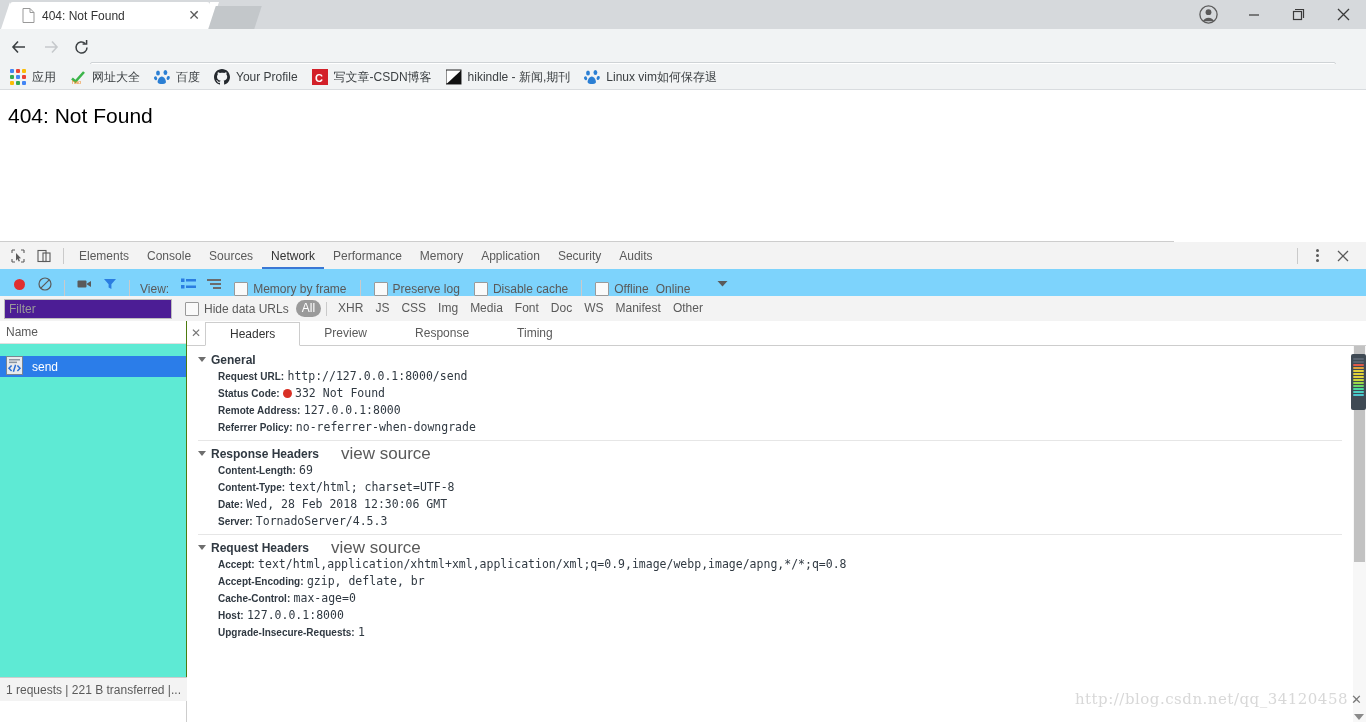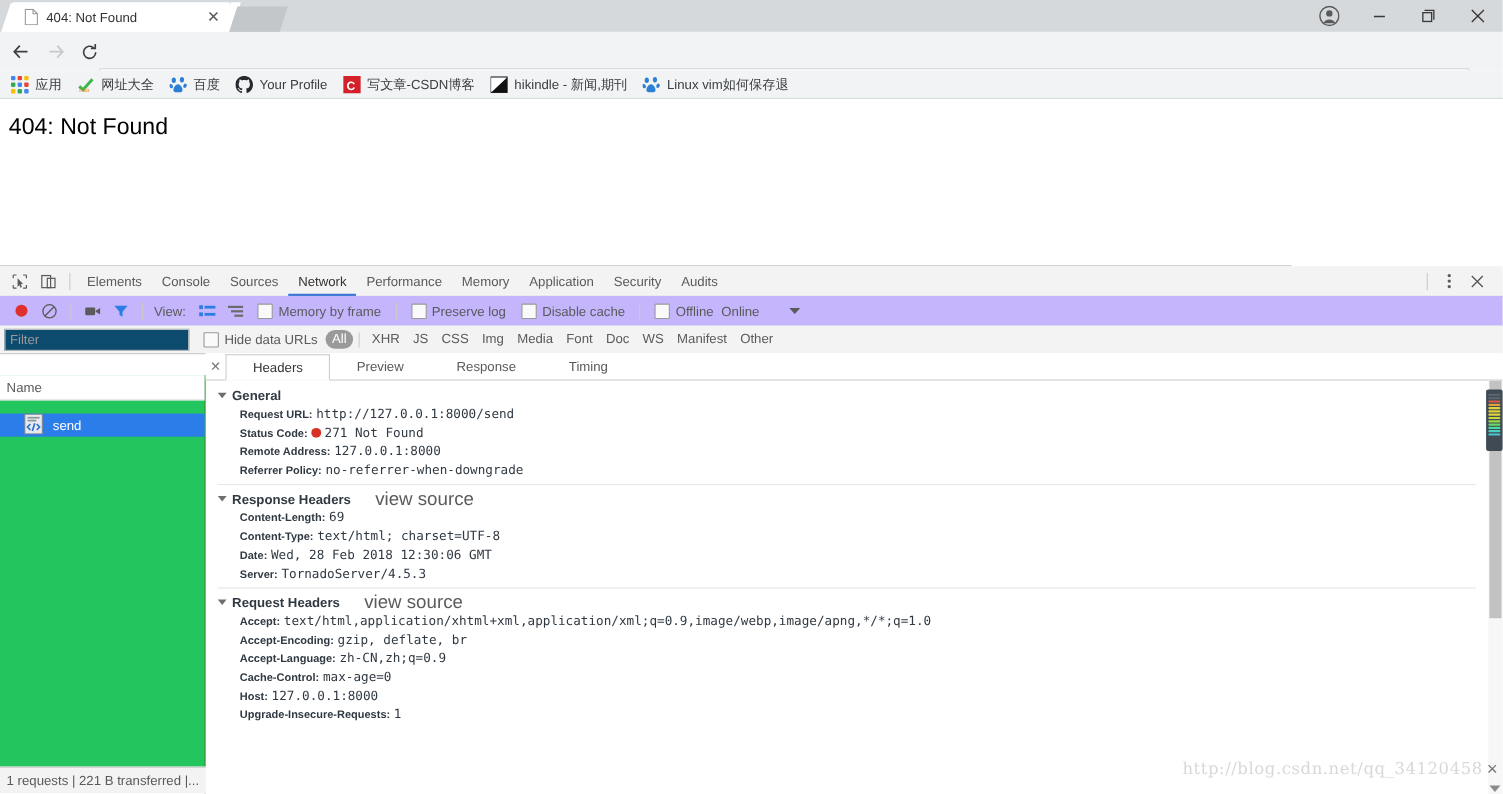--- a/index.html
+++ b/index.html
@@ -67,43 +67,43 @@
 
   .dt-mainbar{position:absolute;left:0;top:0;width:1366px;height:27px;background:#f3f3f3;
        border-bottom:1px solid #cdcdcd;display:flex;align-items:center;}
   .dt-iconbtn{width:26px;height:24px;display:flex;align-items:center;justify-content:center;cursor:pointer;}
   .dt-sep{width:1px;height:16px;background:#cacaca;margin:0 6px;}
   .dt-tab{height:26px;line-height:26px;padding:0 9px;font-size:12px;color:#5a5a5a;cursor:pointer;
        white-space:nowrap;}
   .dt-tab.active{color:#333;box-shadow:inset 0 -2px 0 #3a77d4;}
   .dt-right{position:absolute;right:4px;top:0;height:27px;display:flex;align-items:center;}
 
-  .dt-toolbar{position:absolute;left:0;top:27px;width:1366px;height:27px;background:#c4b5fd;
-       border-bottom:1px solid #e2e2e2;display:flex;align-items:center;}
+  .dt-toolbar{position:absolute;left:0;top:27px;width:1366px;height:27px;background:#7dd3fc;
+       border-bottom:1px solid #e2e2e2;display:flex;align-items:flex-end;}
   .rec-dot{width:11px;height:11px;border-radius:50%;background:#e02f2f;}
   .chk{width:12px;height:12px;border:1px solid #9a9a9a;background:#fafafa;border-radius:1px;
        display:inline-block;vertical-align:middle;}
   .cb{display:flex;align-items:center;gap:5px;padding:0 7px;cursor:pointer;white-space:nowrap;color:#5a5a5a;}
   .view-lbl{padding:0 6px 0 4px;color:#5a5a5a;}
 
   .dt-filterbar{position:absolute;left:0;top:54px;width:1366px;height:25px;background:#f3f3f3;
        border-bottom:1px solid #cdcdcd;display:flex;align-items:center;}
-  .filter-input{margin-left:4px;width:158px;height:18px;border:1px solid #bdbdbd;background:#0c4a6e;
+  .filter-input{margin-left:4px;width:158px;height:18px;border:1px solid #bdbdbd;background:#4c1d95;
        font-size:12px;color:#999;padding:0 4px;line-height:18px;}
   .ftype{padding:0 6px;height:17px;line-height:17px;border-radius:9px;cursor:pointer;color:#5a5a5a;
        white-space:nowrap;text-align:center;}
   .ftype.sel{background:#9a9a9a;color:#fff;}
 
   
   .dt-split{position:absolute;left:0;top:79px;width:1366px;height:402px;}
-  .reqlist{position:absolute;left:0;top:0;width:186px;height:356px;background:#22c55e;
-       border-right:1px solid #4d7c0f;margin-top:20px;}
+  .reqlist{position:absolute;left:0;top:0;width:186px;height:356px;background:#5eead4;
+       border-right:6px solid #4d7c0f;}
   .reqlist-head{height:22px;line-height:22px;border-bottom:1px solid #e0e0e0;background:#fff;
        padding-left:6px;color:#5a5a5a;font-size:12px;}
-  .req-row{height:21px;display:flex;align-items:center;background:#1a73e8;color:#fff;padding-left:22px;
+  .req-row{height:21px;display:flex;align-items:center;background:#1a73e8;color:#fff;padding-left:6px;
        cursor:pointer;margin-top:12px;}
   .req-row.sel{background:#2b7de9;}
   .req-name{margin-left:9px;font-size:12px;}
   .statusbar{position:absolute;left:0;top:356px;width:186px;height:24px;background:#f3f3f3;
        border-top:1px solid #cdcdcd;border-right:1px solid #cdcdcd;line-height:24px;padding-left:6px;
        color:#5a5a5a;font-size:12px;white-space:nowrap;overflow:hidden;}
   .sb-extra{position:absolute;left:0;top:380px;width:186px;height:22px;background:#fff;
        border-right:1px solid #cdcdcd;}
 
   
@@ -483,21 +483,21 @@
             <div class="sect-title">
               <span class="tri"></span>
               <span>General</span>
             </div>
             <div class="hrow">
               <span class="hkey">Request URL:</span>
               <span class="hval">http://127.0.0.1:8000/send</span>
             </div>
             <div class="hrow">
               <span class="hkey">Status Code:</span>
-              <span class="err-dot"></span><span class="hval">271 Not Found</span>
+              <span class="err-dot"></span><span class="hval">332 Not Found</span>
             </div>
             <div class="hrow">
               <span class="hkey">Remote Address:</span>
               <span class="hval">127.0.0.1:8000</span>
             </div>
             <div class="hrow">
               <span class="hkey">Referrer Policy:</span>
               <span class="hval">no-referrer-when-downgrade</span>
             </div>
           </div>
@@ -531,29 +531,25 @@
           <div class="sect-rule"></div>
 
           <div class="sect">
             <div class="sect-title">
               <span class="tri"></span>
               <span>Request Headers</span>
               <span class="viewsrc">view source</span>
             </div>
             <div class="hrow">
               <span class="hkey">Accept:</span>
-              <span class="hval">text/html,application/xhtml+xml,application/xml;q=0.9,image/webp,image/apng,*/*;q=1.0</span>
+              <span class="hval">text/html,application/xhtml+xml,application/xml;q=0.9,image/webp,image/apng,*/*;q=0.8</span>
             </div>
             <div class="hrow">
               <span class="hkey">Accept-Encoding:</span>
               <span class="hval">gzip, deflate, br</span>
-            </div>
-            <div class="hrow">
-              <span class="hkey">Accept-Language:</span>
-              <span class="hval">zh-CN,zh;q=0.9</span>
             </div>
             <div class="hrow">
               <span class="hkey">Cache-Control:</span>
               <span class="hval">max-age=0</span>
             </div>
             <div class="hrow">
               <span class="hkey">Host:</span>
               <span class="hval">127.0.0.1:8000</span>
             </div>
             <div class="hrow">

